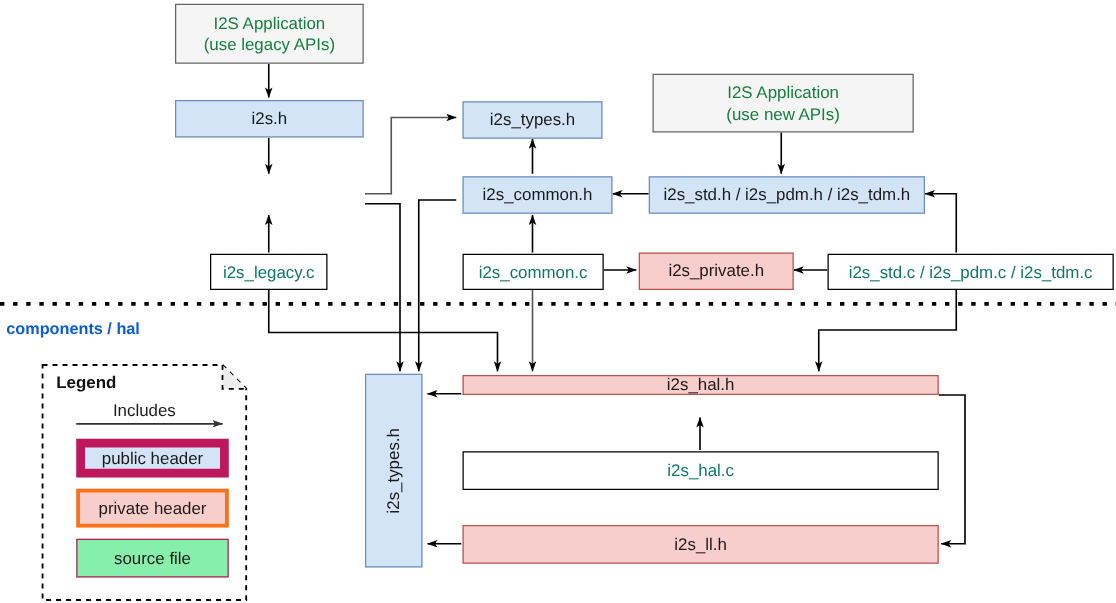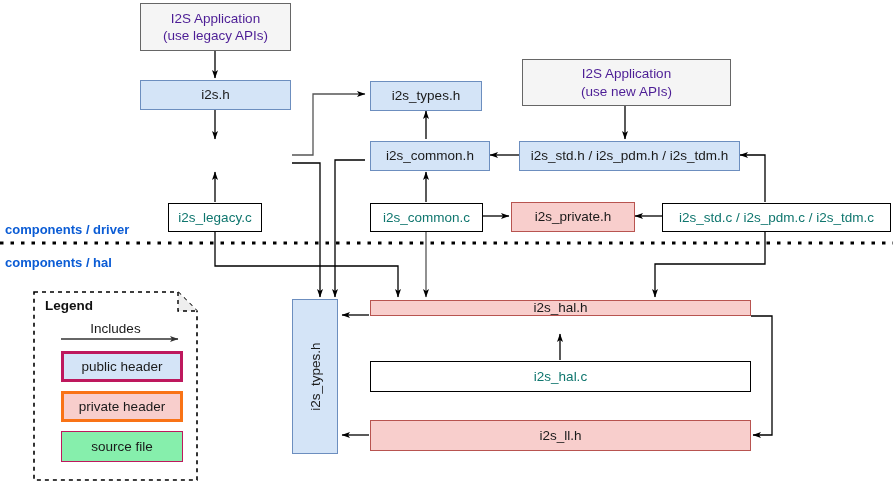--- a/index.html
+++ b/index.html
@@ -28,21 +28,21 @@
     justify-content:center;
     text-align:center;
     font-size:13.5px;
     line-height:1.28;
     color:#1a1a1a;
     z-index:3;
   }
   .node.app{
     background:#f5f5f5;
     border:1px solid #666666;
-    color:#4c1d95;
+    color:#15803d;
     font-size:13.5px;
   }
   .node.pub{
     background:#d4e4f7;
     border:1px solid #6c8ebf;
     color:#1a1a1a;
   }
   .node.priv{
     background:#f8cecc;
     border:1px solid #b85450;
@@ -100,21 +100,21 @@
     width:122px;
     height:31px;
     box-sizing:border-box;
     display:flex;
     align-items:center;
     justify-content:center;
     font-size:13.5px;
     color:#1a1a1a;
     z-index:2;
   }
-  .legend-box.pub{background:#d4e4f7;border:3px solid #be185d;}
+  .legend-box.pub{background:#d4e4f7;border:7px solid #be185d;}
   .legend-box.priv{background:#f8cecc;border:3px solid #f97316;}
   .legend-box.src{background:#86efac;border:1px solid #be185d;}
 </style>
 </head>
 <body>
 
 <div id="canvas">
 
   <svg id="wires" viewBox="0 0 893 482" xmlns="http://www.w3.org/2000/svg">
     <defs>
@@ -228,21 +228,20 @@
   </div>
 
   <div class="node src" style="left:370px;top:361px;width:381px;height:31px;">
     <span>i2s_hal.c</span>
   </div>
 
   <div class="node priv" style="left:370px;top:420px;width:381px;height:31px;">
     <span>i2s_ll.h</span>
   </div>
 
-  <div class="divider-label" style="left:5px;top:222px;">components / driver</div>
   <div class="divider-label" style="left:5px;top:255px;">components / hal</div>
 
   <div class="legend">
     <svg class="legend-shape" viewBox="0 0 165 190" xmlns="http://www.w3.org/2000/svg">
       <path d="M1,1 L145,1 L164,20 L164,189 L1,189 Z" fill="#ffffff" stroke="#000000" stroke-width="1.6" stroke-dasharray="4,4"></path>
       <path d="M145,1 L145,20 L164,20" fill="#eeeeee" stroke="#000000" stroke-width="1.4" stroke-dasharray="4,4"></path>
       <g stroke="#333333" stroke-width="1.4" fill="none">
         <path d="M28,48 L145,48" marker-end="url(#lah)"></path>
       </g>
       <defs>

